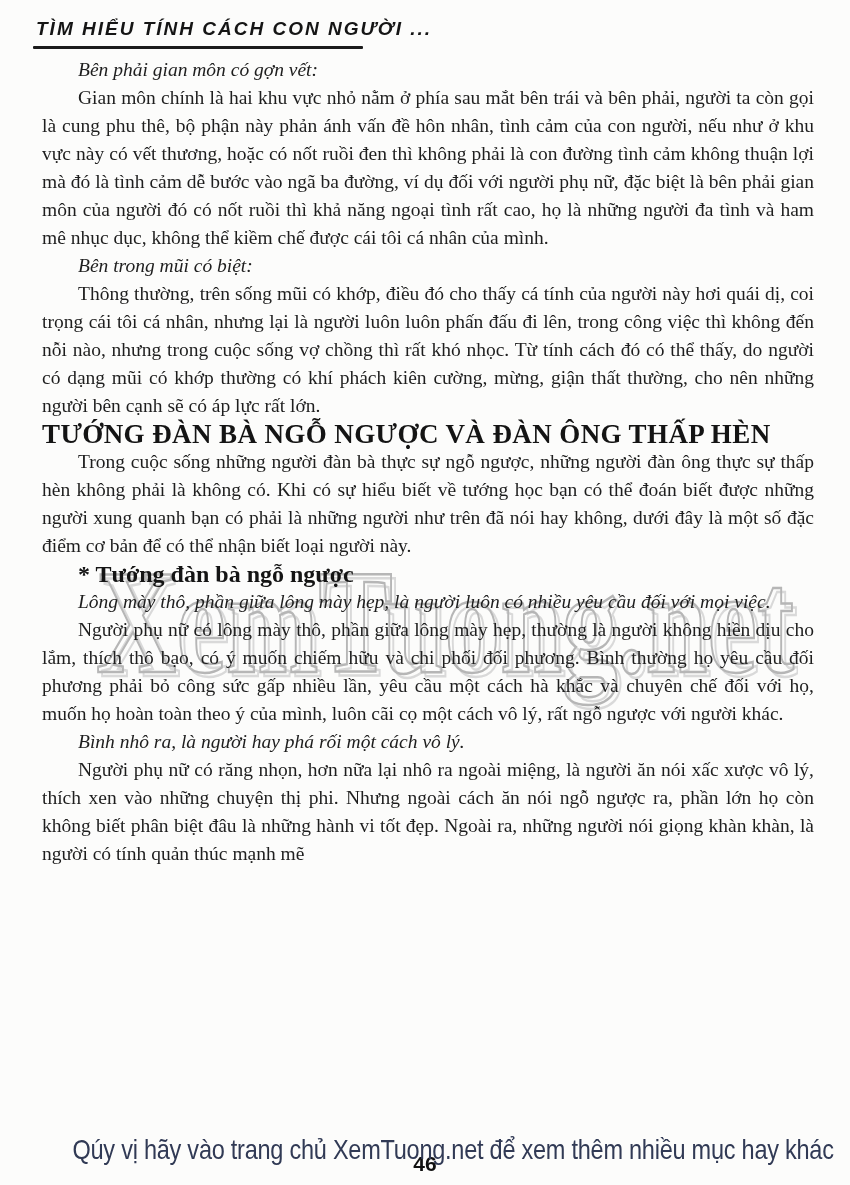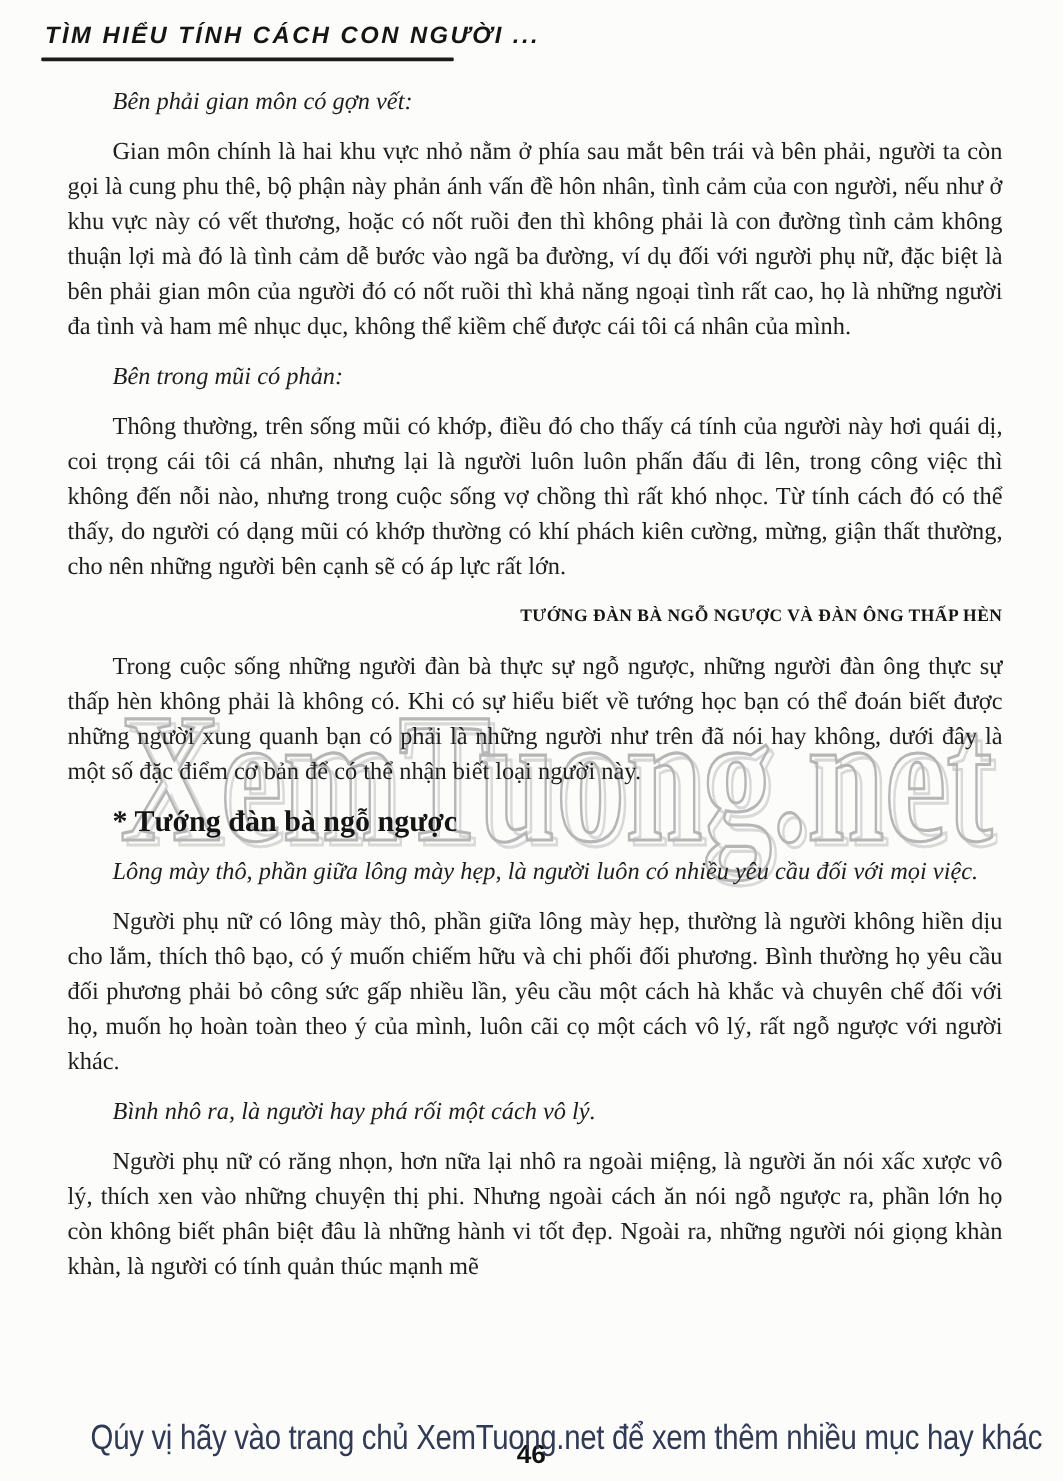--- a/index.html
+++ b/index.html
@@ -31,28 +31,28 @@
     position:absolute;left:88px;top:532px;z-index:1;
     pointer-events:none;
   }
 
   
   .content{
     position:absolute;left:42px;top:56px;width:772px;z-index:2;
     font-size:19.5px;line-height:28px;
     text-align:justify;
   }
-  .content > div, .content > p{margin:12px;}
+  .content > div, .content > p{margin:0;}
   .body-para{margin-top:12px;text-indent:36px;}
   .italic-heading{margin-top:11px;text-indent:36px;font-style:italic;}
   .italic-para{margin-top:10px;text-indent:36px;font-style:italic;}
   .section-heading{
     margin:22px 0 0 42px;
-    font-weight:bold;font-size:14px;letter-spacing:.4px;
-    text-align:right;color:#141414;
+    font-weight:bold;font-size:27px;letter-spacing:.4px;
+    text-align:left;color:#141414;
   }
   .sub-heading{margin-top:8px;text-indent:36px;font-weight:bold;font-size:24px;color:#141414;}
 
   
   .page-number{
     position:absolute;left:0;top:1152px;width:100%;
     text-align:center;z-index:4;
     font-family:"Liberation Sans", sans-serif;
     font-weight:bold;font-size:21px;color:#111;
   }
@@ -81,21 +81,21 @@
   <div class="watermark">
     <svg width="710" height="180" viewBox="0 0 710 180">
       <text x="8" y="140" textLength="698" lengthAdjust="spacingAndGlyphs" font-family="Liberation Serif, serif" font-size="148" font-weight="bold" fill="none" stroke="#d9d9d9" stroke-width="2.5" transform="translate(4,4)">XemTuong.net</text>
       <text x="8" y="140" textLength="698" lengthAdjust="spacingAndGlyphs" font-family="Liberation Serif, serif" font-size="148" font-weight="bold" fill="none" stroke="#b6b6b6" stroke-width="2.5">XemTuong.net</text>
     </svg>
   </div>
 
   <div class="content">
     <div class="italic-heading">Bên phải gian môn có gợn vết:</div>
     <p class="body-para">Gian môn chính là hai khu vực nhỏ nằm ở phía sau mắt bên trái và bên phải, người ta còn gọi là cung phu thê, bộ phận này phản ánh vấn đề hôn nhân, tình cảm của con người, nếu như ở khu vực này có vết thương, hoặc có nốt ruồi đen thì không phải là con đường tình cảm không thuận lợi mà đó là tình cảm dễ bước vào ngã ba đường, ví dụ đối với người phụ nữ, đặc biệt là bên phải gian môn của người đó có nốt ruồi thì khả năng ngoại tình rất cao, họ là những người đa tình và ham mê nhục dục, không thể kiềm chế được cái tôi cá nhân của mình.</p>
-    <div class="italic-heading">Bên trong mũi có phản:</div>
+    <div class="italic-heading">Bên trong mũi có biệt:</div>
     <p class="body-para">Thông thường, trên sống mũi có khớp, điều đó cho thấy cá tính của người này hơi quái dị, coi trọng cái tôi cá nhân, nhưng lại là người luôn luôn phấn đấu đi lên, trong công việc thì không đến nỗi nào, nhưng trong cuộc sống vợ chồng thì rất khó nhọc. Từ tính cách đó có thể thấy, do người có dạng mũi có khớp thường có khí phách kiên cường, mừng, giận thất thường, cho nên những người bên cạnh sẽ có áp lực rất lớn.</p>
     <div class="section-heading">TƯỚNG ĐÀN BÀ NGỖ NGƯỢC VÀ ĐÀN ÔNG THẤP HÈN</div>
     <p class="body-para">Trong cuộc sống những người đàn bà thực sự ngỗ ngược, những người đàn ông thực sự thấp hèn không phải là không có. Khi có sự hiểu biết về tướng học bạn có thể đoán biết được những người xung quanh bạn có phải là những người như trên đã nói hay không, dưới đây là một số đặc điểm cơ bản để có thể nhận biết loại người này.</p>
     <div class="sub-heading">* Tướng đàn bà ngỗ ngược</div>
     <div class="italic-para">Lông mày thô, phần giữa lông mày hẹp, là người luôn có nhiều yêu cầu đối với mọi việc.</div>
     <p class="body-para">Người phụ nữ có lông mày thô, phần giữa lông mày hẹp, thường là người không hiền dịu cho lắm, thích thô bạo, có ý muốn chiếm hữu và chi phối đối phương. Bình thường họ yêu cầu đối phương phải bỏ công sức gấp nhiều lần, yêu cầu một cách hà khắc và chuyên chế đối với họ, muốn họ hoàn toàn theo ý của mình, luôn cãi cọ một cách vô lý, rất ngỗ ngược với người khác.</p>
     <div class="italic-heading">Bình nhô ra, là người hay phá rối một cách vô lý.</div>
     <p class="body-para">Người phụ nữ có răng nhọn, hơn nữa lại nhô ra ngoài miệng, là người ăn nói xấc xược vô lý, thích xen vào những chuyện thị phi. Nhưng ngoài cách ăn nói ngỗ ngược ra, phần lớn họ còn không biết phân biệt đâu là những hành vi tốt đẹp. Ngoài ra, những người nói giọng khàn khàn, là người có tính quản thúc mạnh mẽ</p>
   </div>
 

